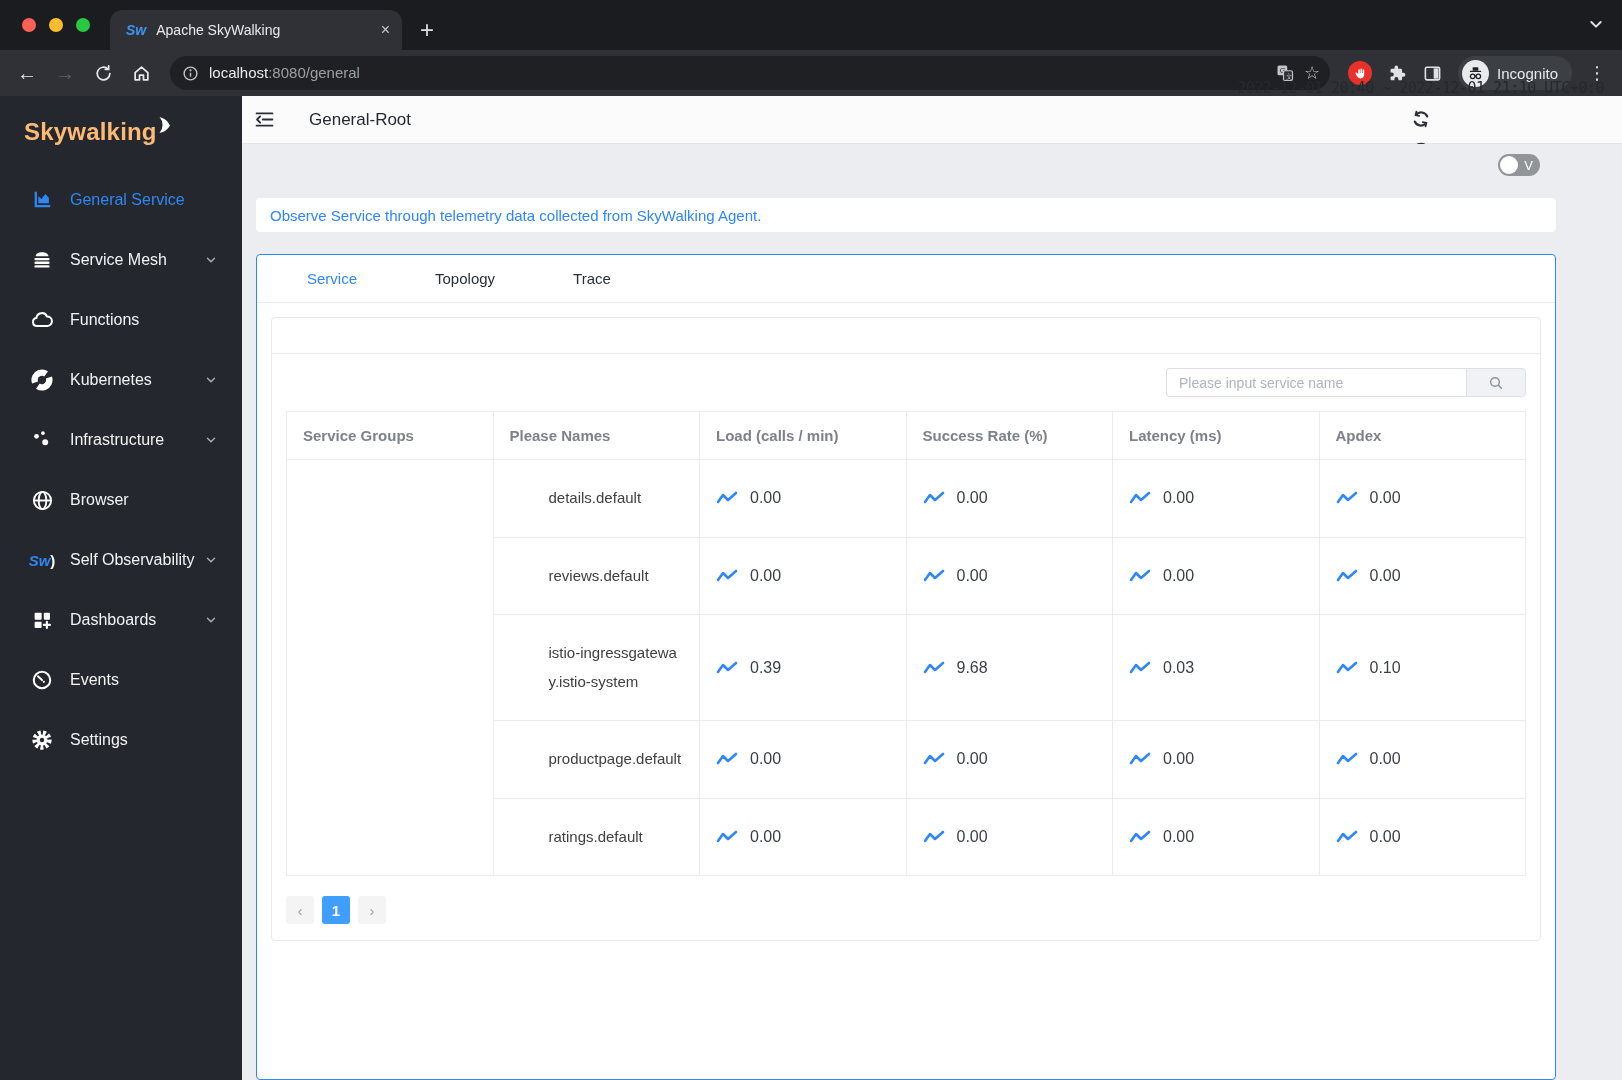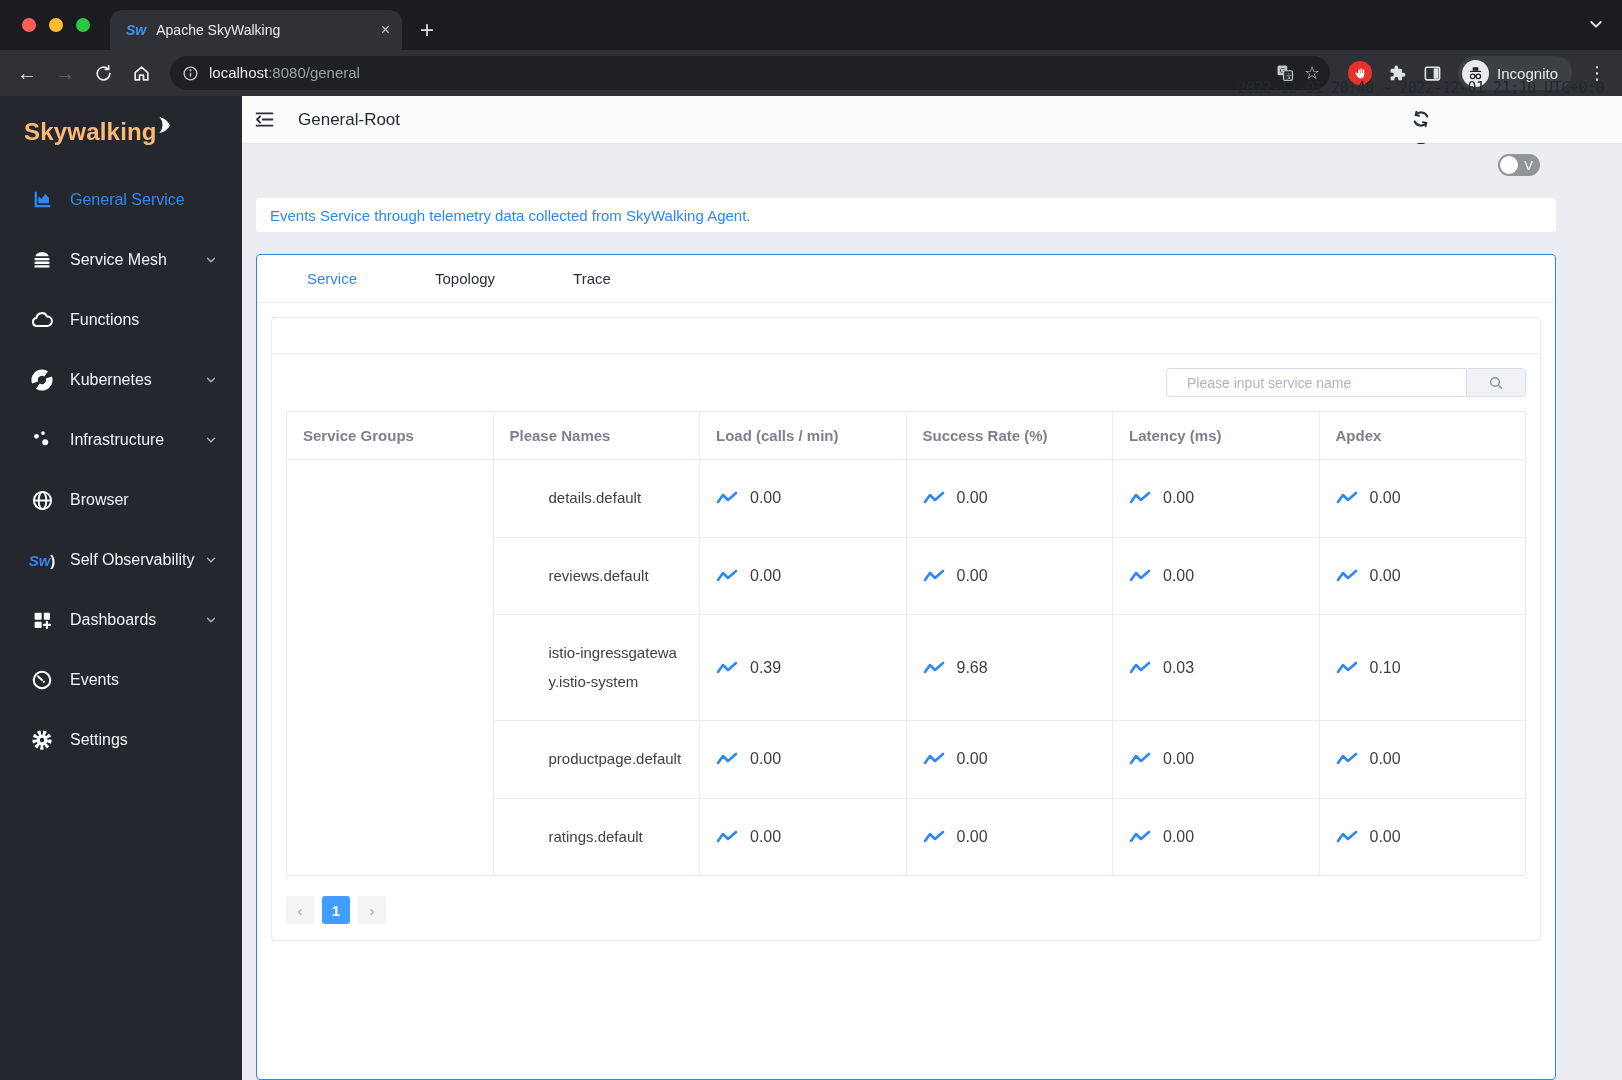--- a/index.html
+++ b/index.html
@@ -45,21 +45,21 @@
   .nav-item { height:60px; display:flex; align-items:center; padding:0 24px 0 30px; cursor:pointer; font-size:16px; color:#f2f3f5; }
   .nav-item .ico { width:24px; height:24px; display:flex; align-items:center; justify-content:center; margin-right:16px; color:#fff; flex-shrink:0; }
   .nav-item.active, .nav-item.active .ico { color:#2e87f2; }
   .nav-item .chev { margin-left:auto; color:#aab1b9; display:flex; }
   .sw-mini { font-size:15px; font-weight:bold; font-style:italic; color:#2e87f2; }
   .sw-mini .cres { color:#fff; font-style:normal; }
 
   .main { flex:1; display:flex; flex-direction:column; min-width:0; }
   .app-header { height:48px; background:#fbfbfc; border-bottom:1px solid #e3e5e8; display:flex; align-items:center; padding:0 18px 0 8px; }
   .fold { color:#2b2f36; display:flex; align-items:center; padding:4px; cursor:pointer; }
-  .page-title { font-size:17px; color:#25292e; margin-left:19px; }
+  .page-title { font-size:17px; color:#25292e; margin-left:30px; }
   .header-right { margin-left:auto; display:flex; align-items:center; gap:12px;flex-direction:column; }
   .time-range { font-family:"DejaVu Sans Mono", monospace; font-size:15px; color:#25292e; letter-spacing:-0.5px; }
   .hdr-icon { color:#2b2f36; display:flex; align-items:center; cursor:pointer; }
 
   .content { flex:1; background:#ecedf0; padding:0 66px 0 14px; display:flex; flex-direction:column; min-height:0; }
   .toggle-row { height:42px; display:flex; align-items:center; justify-content:flex-end; padding-right:16px; }
   .switch { width:42px; height:22px; border-radius:11px; background:#91959a; position:relative; display:flex; align-items:center; cursor:pointer; }
   .switch .knob { width:18px; height:18px; border-radius:50%; background:#fff; position:absolute; left:2px; top:2px; }
   .switch .sw-label { position:absolute; right:7px; color:#fff; font-size:13px; }
 
@@ -68,21 +68,21 @@
 
   .tabs-card { flex:1; background:#fff; border:1px solid #2e87f2; border-radius:4px; display:flex; flex-direction:column; min-height:0; }
   .tabbar { height:48px; border-bottom:1px solid #e8ebf0; display:flex; align-items:center; padding-left:50px; gap:78px; flex-shrink:0; }
   .tabbar .tab-item { font-size:15px; color:#2b2f36; cursor:pointer; }
   .tabbar .tab-item.active { color:#2e87f2; }
 
   .panel { margin:14px; border:1px solid #e6e9ee; border-radius:4px; display:flex; flex-direction:column; }
   .panel-top { height:36px; border-bottom:1px solid #e9ecf1; }
   .search-row { display:flex; justify-content:flex-end; padding:14px 14px 10px 14px; }
   .search-group { display:flex; }
-  .search-input { width:300px; height:29px; border:1px solid #dcdfe6; border-right:none; border-radius:4px 0 0 4px; padding:0 20px; font-size:14px; color:#303133; outline:none; font-family:"Liberation Sans",sans-serif; }
+  .search-input { width:300px; height:29px; border:1px solid #dcdfe6; border-right:none; border-radius:4px 0 0 4px; padding:0 12px; font-size:14px; color:#303133; outline:none; font-family:"Liberation Sans",sans-serif; }
   .search-input::placeholder { color:#aeb4bc; }
   .search-btn { width:60px; height:29px; border:1px solid #dcdfe6; background:#f0f2f5; border-radius:0 4px 4px 0; display:flex; align-items:center; justify-content:center; color:#8d939c; cursor:pointer; }
 
   table.svc { border-collapse:collapse; table-layout:fixed; margin:4px 14px 0 14px; width:calc(100% - 28px); }
   table.svc th { border:1px solid #e9ecf2; font-size:15px; color:#7d828a; text-align:left; padding:15px 16px; font-weight:bold; background:#fff; }
   table.svc td { border:1px solid #e9ecf2; padding:24px 16px; font-size:15px; vertical-align:middle; }
   td.group-cell { border-bottom:1px solid #e9ecf2; }
   a.svc-link { color:#404040; text-decoration:none; line-height:1.9; word-break:break-all; display:inline-block;margin-left:39px; }
   .metric { display:flex; align-items:center; gap:12px; }
   .metric .val { color:#3a3f46; font-size:16px; }
@@ -359,21 +359,21 @@
 
     <div class="content">
       <div class="toggle-row">
         <span class="switch">
           <span class="knob"></span>
           <span class="sw-label">V</span>
         </span>
       </div>
 
       <div class="banner">
-        <span>Events Service through telemetry data collected from SkyWalking Agent.</span>
+        <span>Observe Service through telemetry data collected from SkyWalking Agent.</span>
       </div>
 
       <div class="tabs-card">
         <div class="tabbar">
           <span class="tab-item active">Service</span>
           <span class="tab-item">Topology</span>
           <span class="tab-item">Trace</span>
         </div>
 
         <div class="panel">

